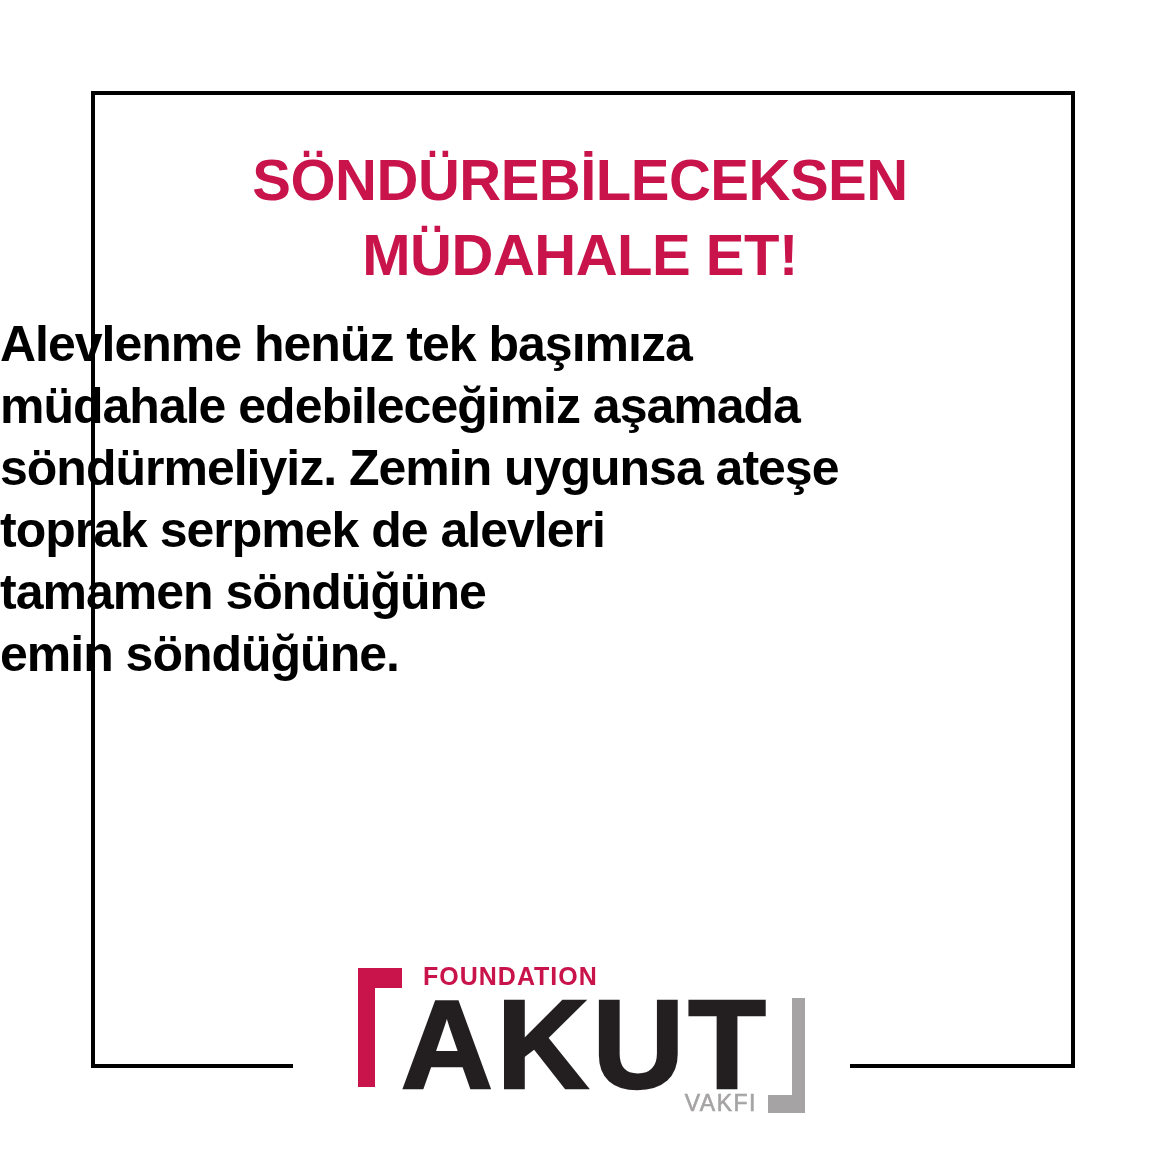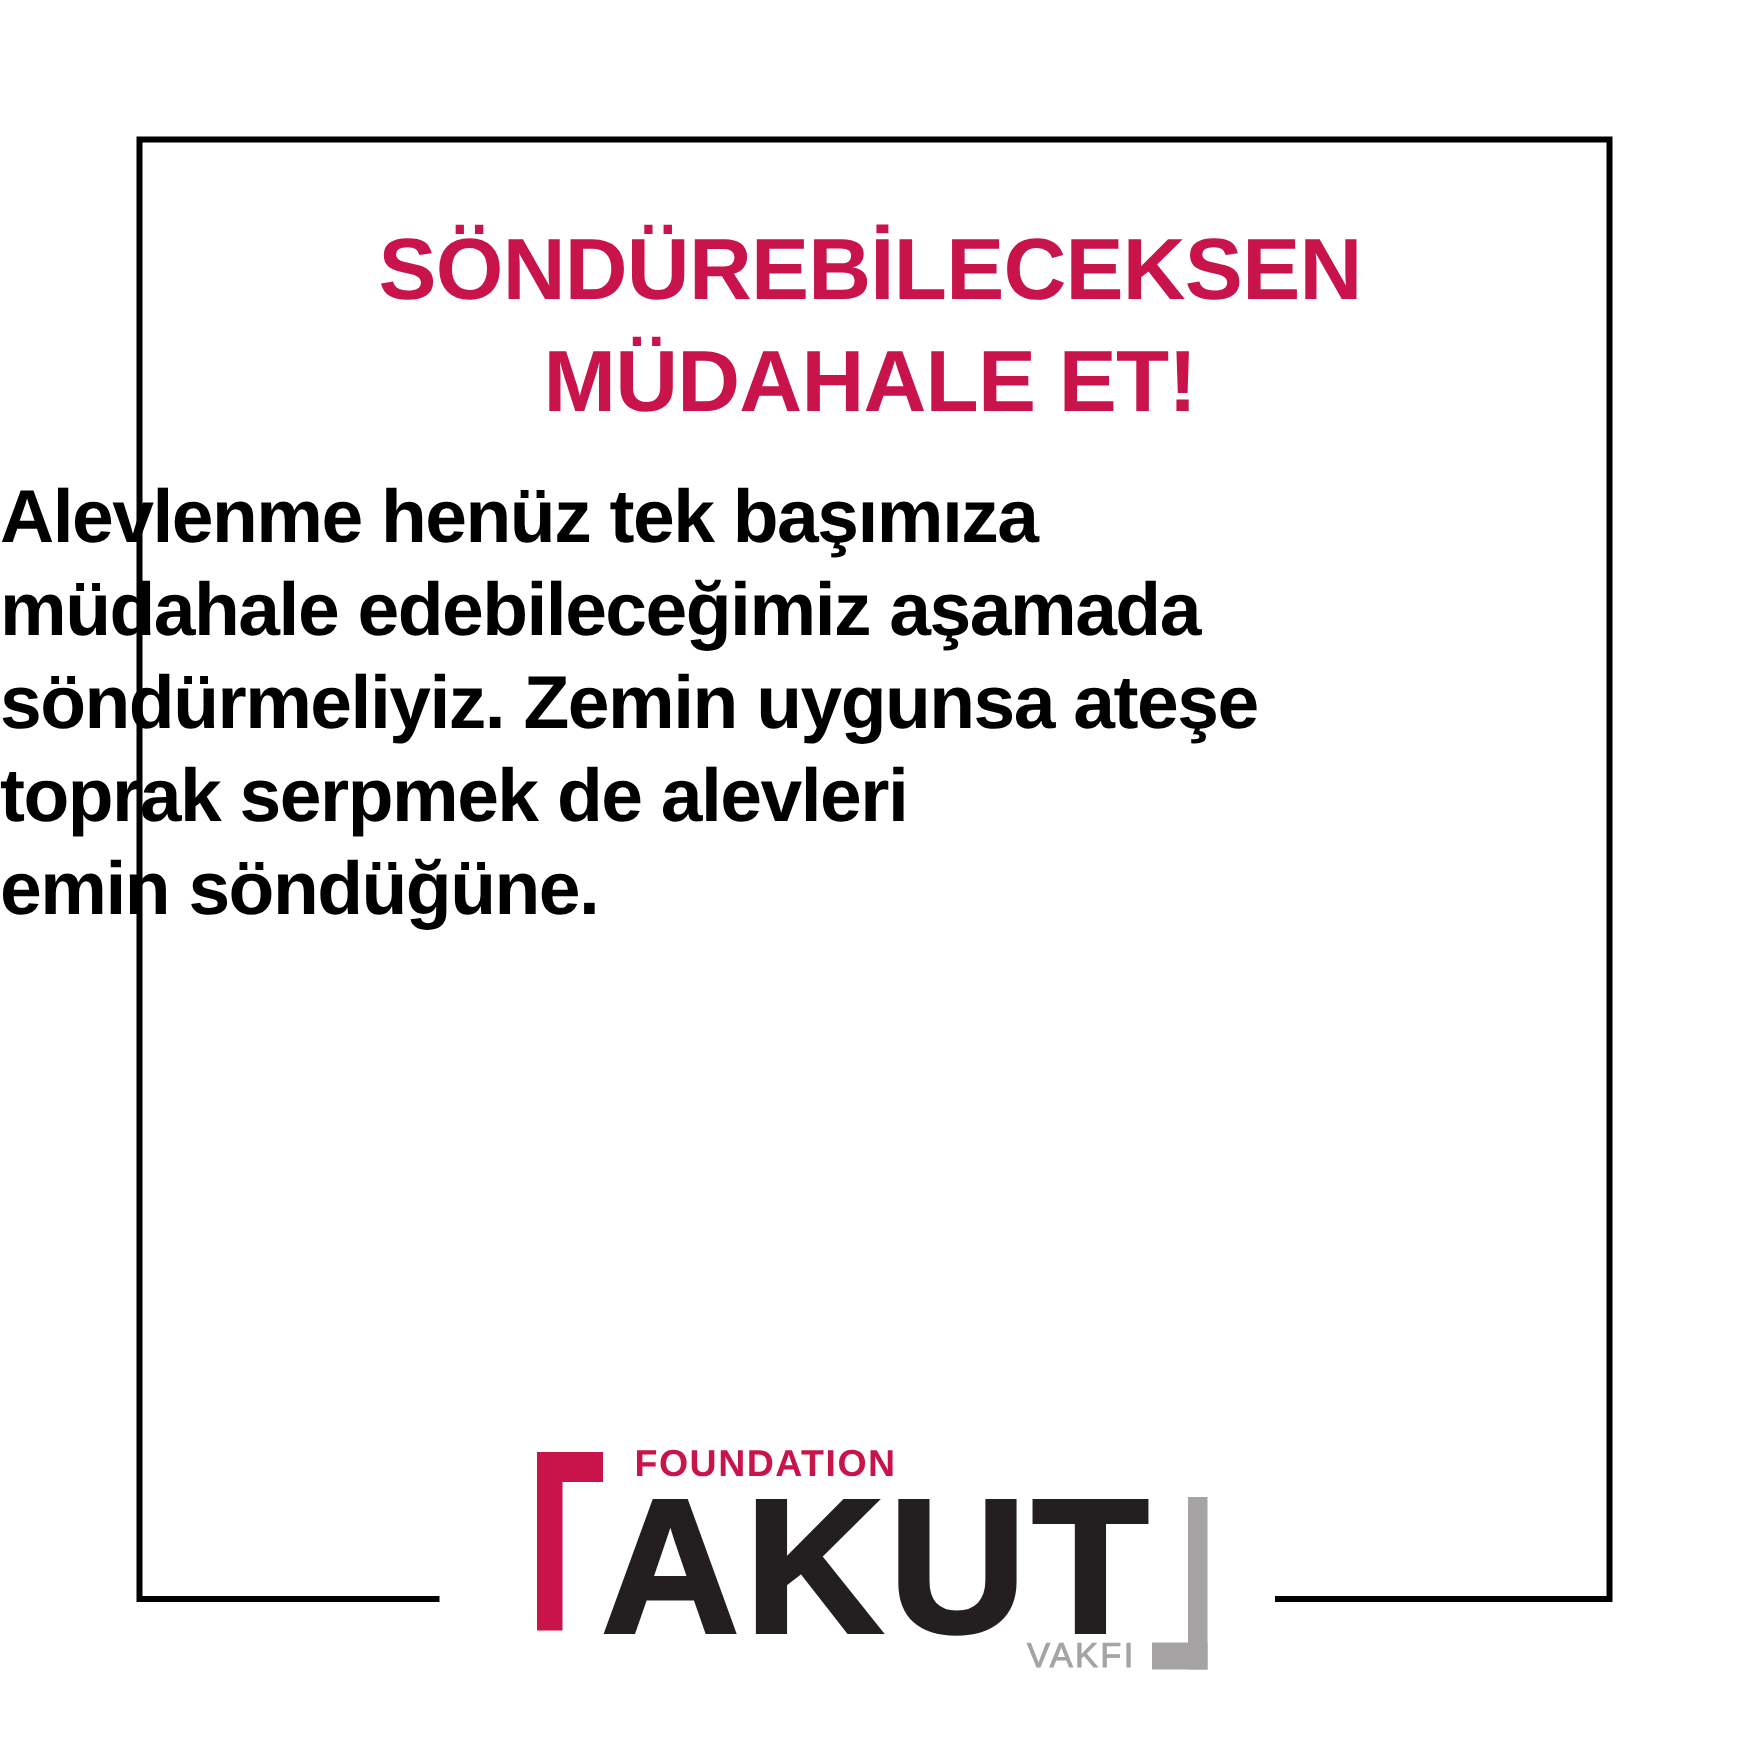--- a/index.html
+++ b/index.html
@@ -102,20 +102,21 @@
 <div class="title">
   <div>SÖNDÜREBİLECEKSEN</div>
   <div>MÜDAHALE ET!</div>
 </div>
 
 <div class="body-text">
   <div>Alevlenme henüz tek başımıza</div>
   <div>müdahale edebileceğimiz aşamada</div>
   <div>söndürmeliyiz. Zemin uygunsa ateşe</div>
   <div>toprak serpmek de alevleri</div>
+  <div>tamamen söndüğüne</div>
   <div>emin söndüğüne.</div>
 </div>
 
 <div class="logo-box">
   <div class="bracket-part red-bracket-v"></div>
   <div class="bracket-part red-bracket-h"></div>
   <div class="foundation-label">FOUNDATION</div>
   <div class="akut-wordmark">AKUT</div>
   <div class="vakfi-label">VAKFI</div>
   <div class="bracket-part gray-bracket-v"></div>

